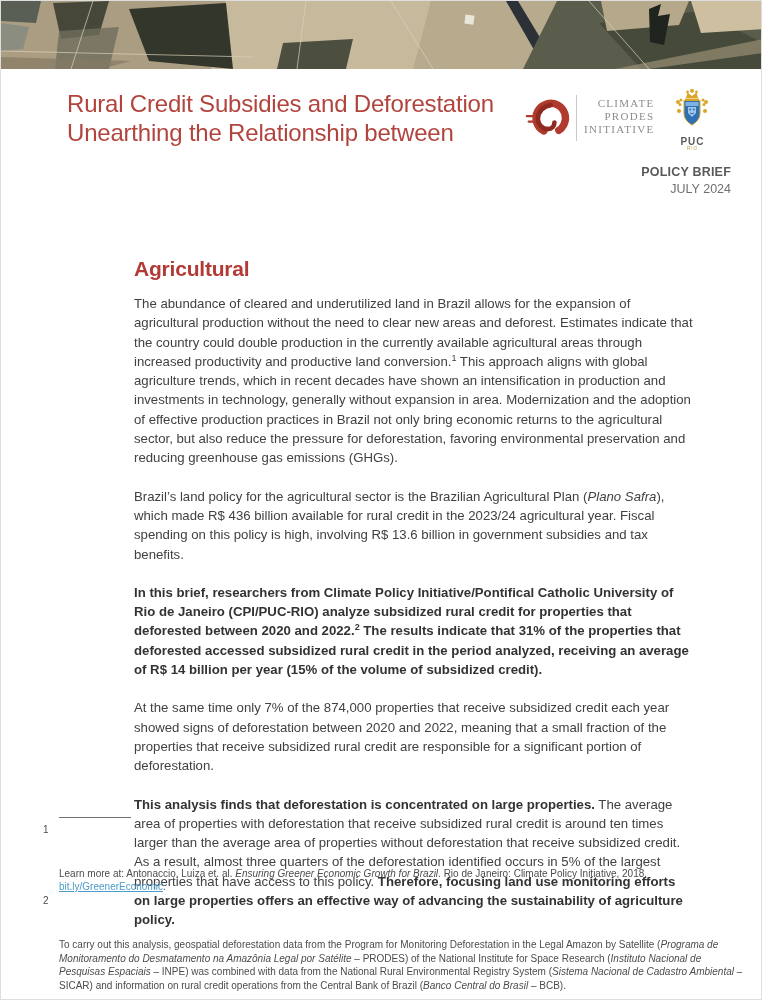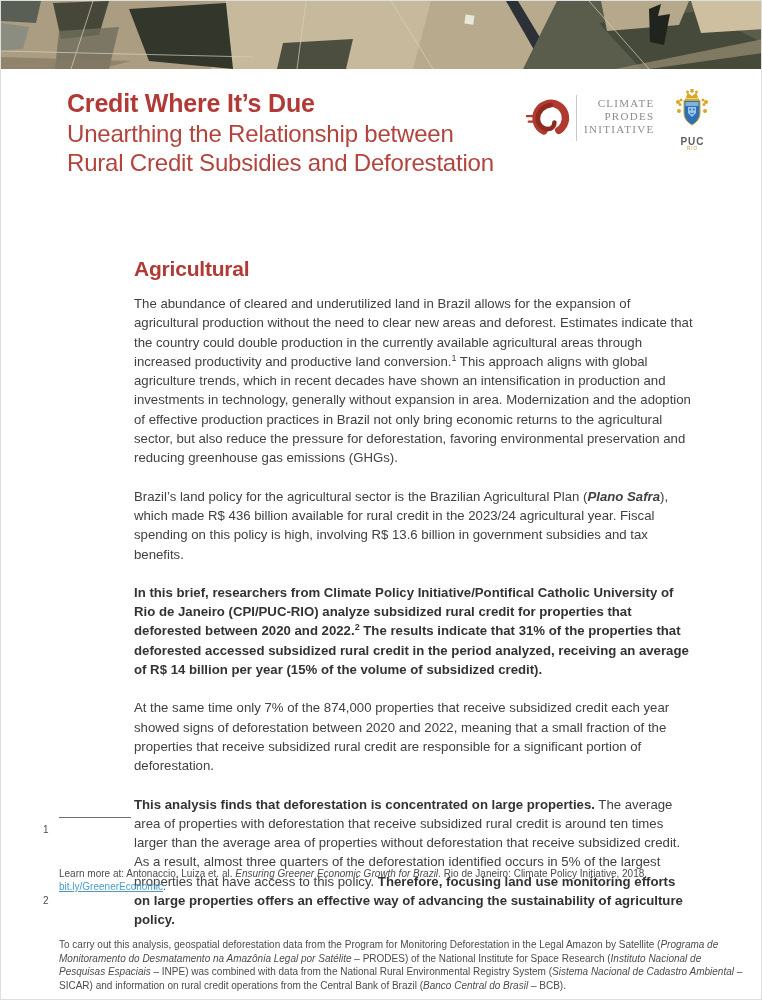--- a/index.html
+++ b/index.html
@@ -28,21 +28,21 @@
   .puc-sub { font-size:4.5px; color:#bd9b3f; letter-spacing:1px; line-height:6px; }
   .brief-meta { text-align:right; margin-top:13px; }
   .brief-label { font-size:12.5px; font-weight:bold; color:#58595b; letter-spacing:0.2px; }
   .brief-date { font-size:12.5px; color:#6e6f71; margin-top:3px; }
 
   
   .main { position:absolute; top:256px; left:133px; width:559px; }
   .section-heading { font-size:21px; font-weight:bold; color:#b23a36; margin:0 0 13px 0; letter-spacing:-0.2px; }
   .body-p { font-size:13.2px; line-height:19.3px; color:#414141; margin:0 0 19px 0; }
   .body-p .b { font-weight:bold; color:#333333; }
-  .body-p .i { font-style:italic;font-weight:bold; }
+  .body-p .i { font-style:italic; }
   .body-p sup { font-size:9px; line-height:0; vertical-align:super; }
 
   
   .footer { position:absolute; left:0; right:14px; bottom:7px; }
   .fn-rule { margin:0 0 5px 58px; width:72px; border-top:1px solid #6f6f6f; }
   .fn { display:flex; margin-left:42px; font-size:10px; line-height:13.4px; color:#4c4c4c; }
   .fn + .fn { margin-top:1px; }
   .fn-num { width:16px; flex:none; }
   .fn-text { flex:1;margin-top:44px; }
   .fn .i { font-style:italic; }
@@ -79,24 +79,23 @@
         <line x1="305" y1="0" x2="296" y2="68"></line>
         <line x1="390" y1="0" x2="432" y2="68"></line>
         <line x1="588" y1="0" x2="648" y2="68"></line>
         <line x1="0" y1="50" x2="252" y2="56"></line>
       </g>
     </svg>
   </div>
 
   <div class="header">
     <div class="titles">
-      <h1 class="title">Credit Where It’s Due</h1>
       <div class="subtitle">
+        <div>Rural Credit Subsidies and Deforestation</div>
         <div>Unearthing the Relationship between</div>
-        <div>Rural Credit Subsidies and Deforestation</div>
       </div>
     </div>
 
     <div class="logos">
       <div class="logo-row">
         <svg class="cpi-mark" width="46" height="50" viewBox="0 0 50 52">
           <g fill="none" stroke-linecap="round">
             <circle cx="28" cy="26" r="16" stroke="#b13a2e" stroke-width="8" stroke-dasharray="83 18" transform="rotate(118 28 26)"></circle>
             <path d="M28,12 C20,13 14,19 14,27 C14,33 19,38 25,38" stroke="#8e2b20" stroke-width="5"></path>
             <path d="M25,38 C29,38 32,35 32,31" stroke="#8e2b20" stroke-width="5"></path>
@@ -132,20 +131,24 @@
             <path d="M11.5,13 h13 v4 h-13 Z" fill="#7db3e0"></path>
             <path d="M14,18 h8 v6 l-4,4 -4,-4 Z" fill="#9ec7e8"></path>
             <circle cx="16.2" cy="20.5" r="1" fill="#2f6fb5"></circle>
               <circle cx="19.8" cy="20.5" r="1" fill="#2f6fb5"></circle>
             <path d="M16,24 q2,1.6 4,0" stroke="#2f6fb5" stroke-width="1" fill="none"></path>
           </svg>
           <div class="puc-label">PUC</div>
           <div class="puc-sub">RIO</div>
         </div>
       </div>
+      <div class="brief-meta">
+        <div class="brief-label">POLICY BRIEF</div>
+        <div class="brief-date">JULY 2024</div>
+      </div>
     </div>
   </div>
 
   <div class="main">
     <h2 class="section-heading">Agricultural</h2>
     <div id="paragraphs">
         <p class="body-p"><span>The abundance of cleared and underutilized land in Brazil allows for the expansion of agricultural production without the need to clear new areas and deforest. Estimates indicate that the country could double production in the currently available agricultural areas through increased productivity and productive land conversion.</span><sup>1</sup><span> This approach aligns with global agriculture trends, which in recent decades have shown an intensification in production and investments in technology, generally without expansion in area. Modernization and the adoption of effective production practices in Brazil not only bring economic returns to the agricultural sector, but also reduce the pressure for deforestation, favoring environmental preservation and reducing greenhouse gas emissions (GHGs).</span></p>
         <p class="body-p"><span>Brazil’s land policy for the agricultural sector is the Brazilian Agricultural Plan (</span><span class="i">Plano Safra</span><span>), which made R$ 436 billion available for rural credit in the 2023/24 agricultural year. Fiscal spending on this policy is high, involving R$ 13.6 billion in government subsidies and tax benefits.</span></p>
         <p class="body-p"><span class="b">In this brief, researchers from Climate Policy Initiative/Pontifical Catholic University of Rio de Janeiro (CPI/PUC-RIO) analyze subsidized rural credit for properties that deforested between 2020 and 2022.</span><sup class="b">2</sup><span class="b"> The results indicate that 31% of the properties that deforested accessed subsidized rural credit in the period analyzed, receiving an average of R$ 14 billion per year (15% of the volume of subsidized credit).</span></p>
         <p class="body-p"><span>At the same time only 7% of the 874,000 properties that receive subsidized credit each year showed signs of deforestation between 2020 and 2022, meaning that a small fraction of the properties that receive subsidized rural credit are responsible for a significant portion of deforestation.</span></p>

